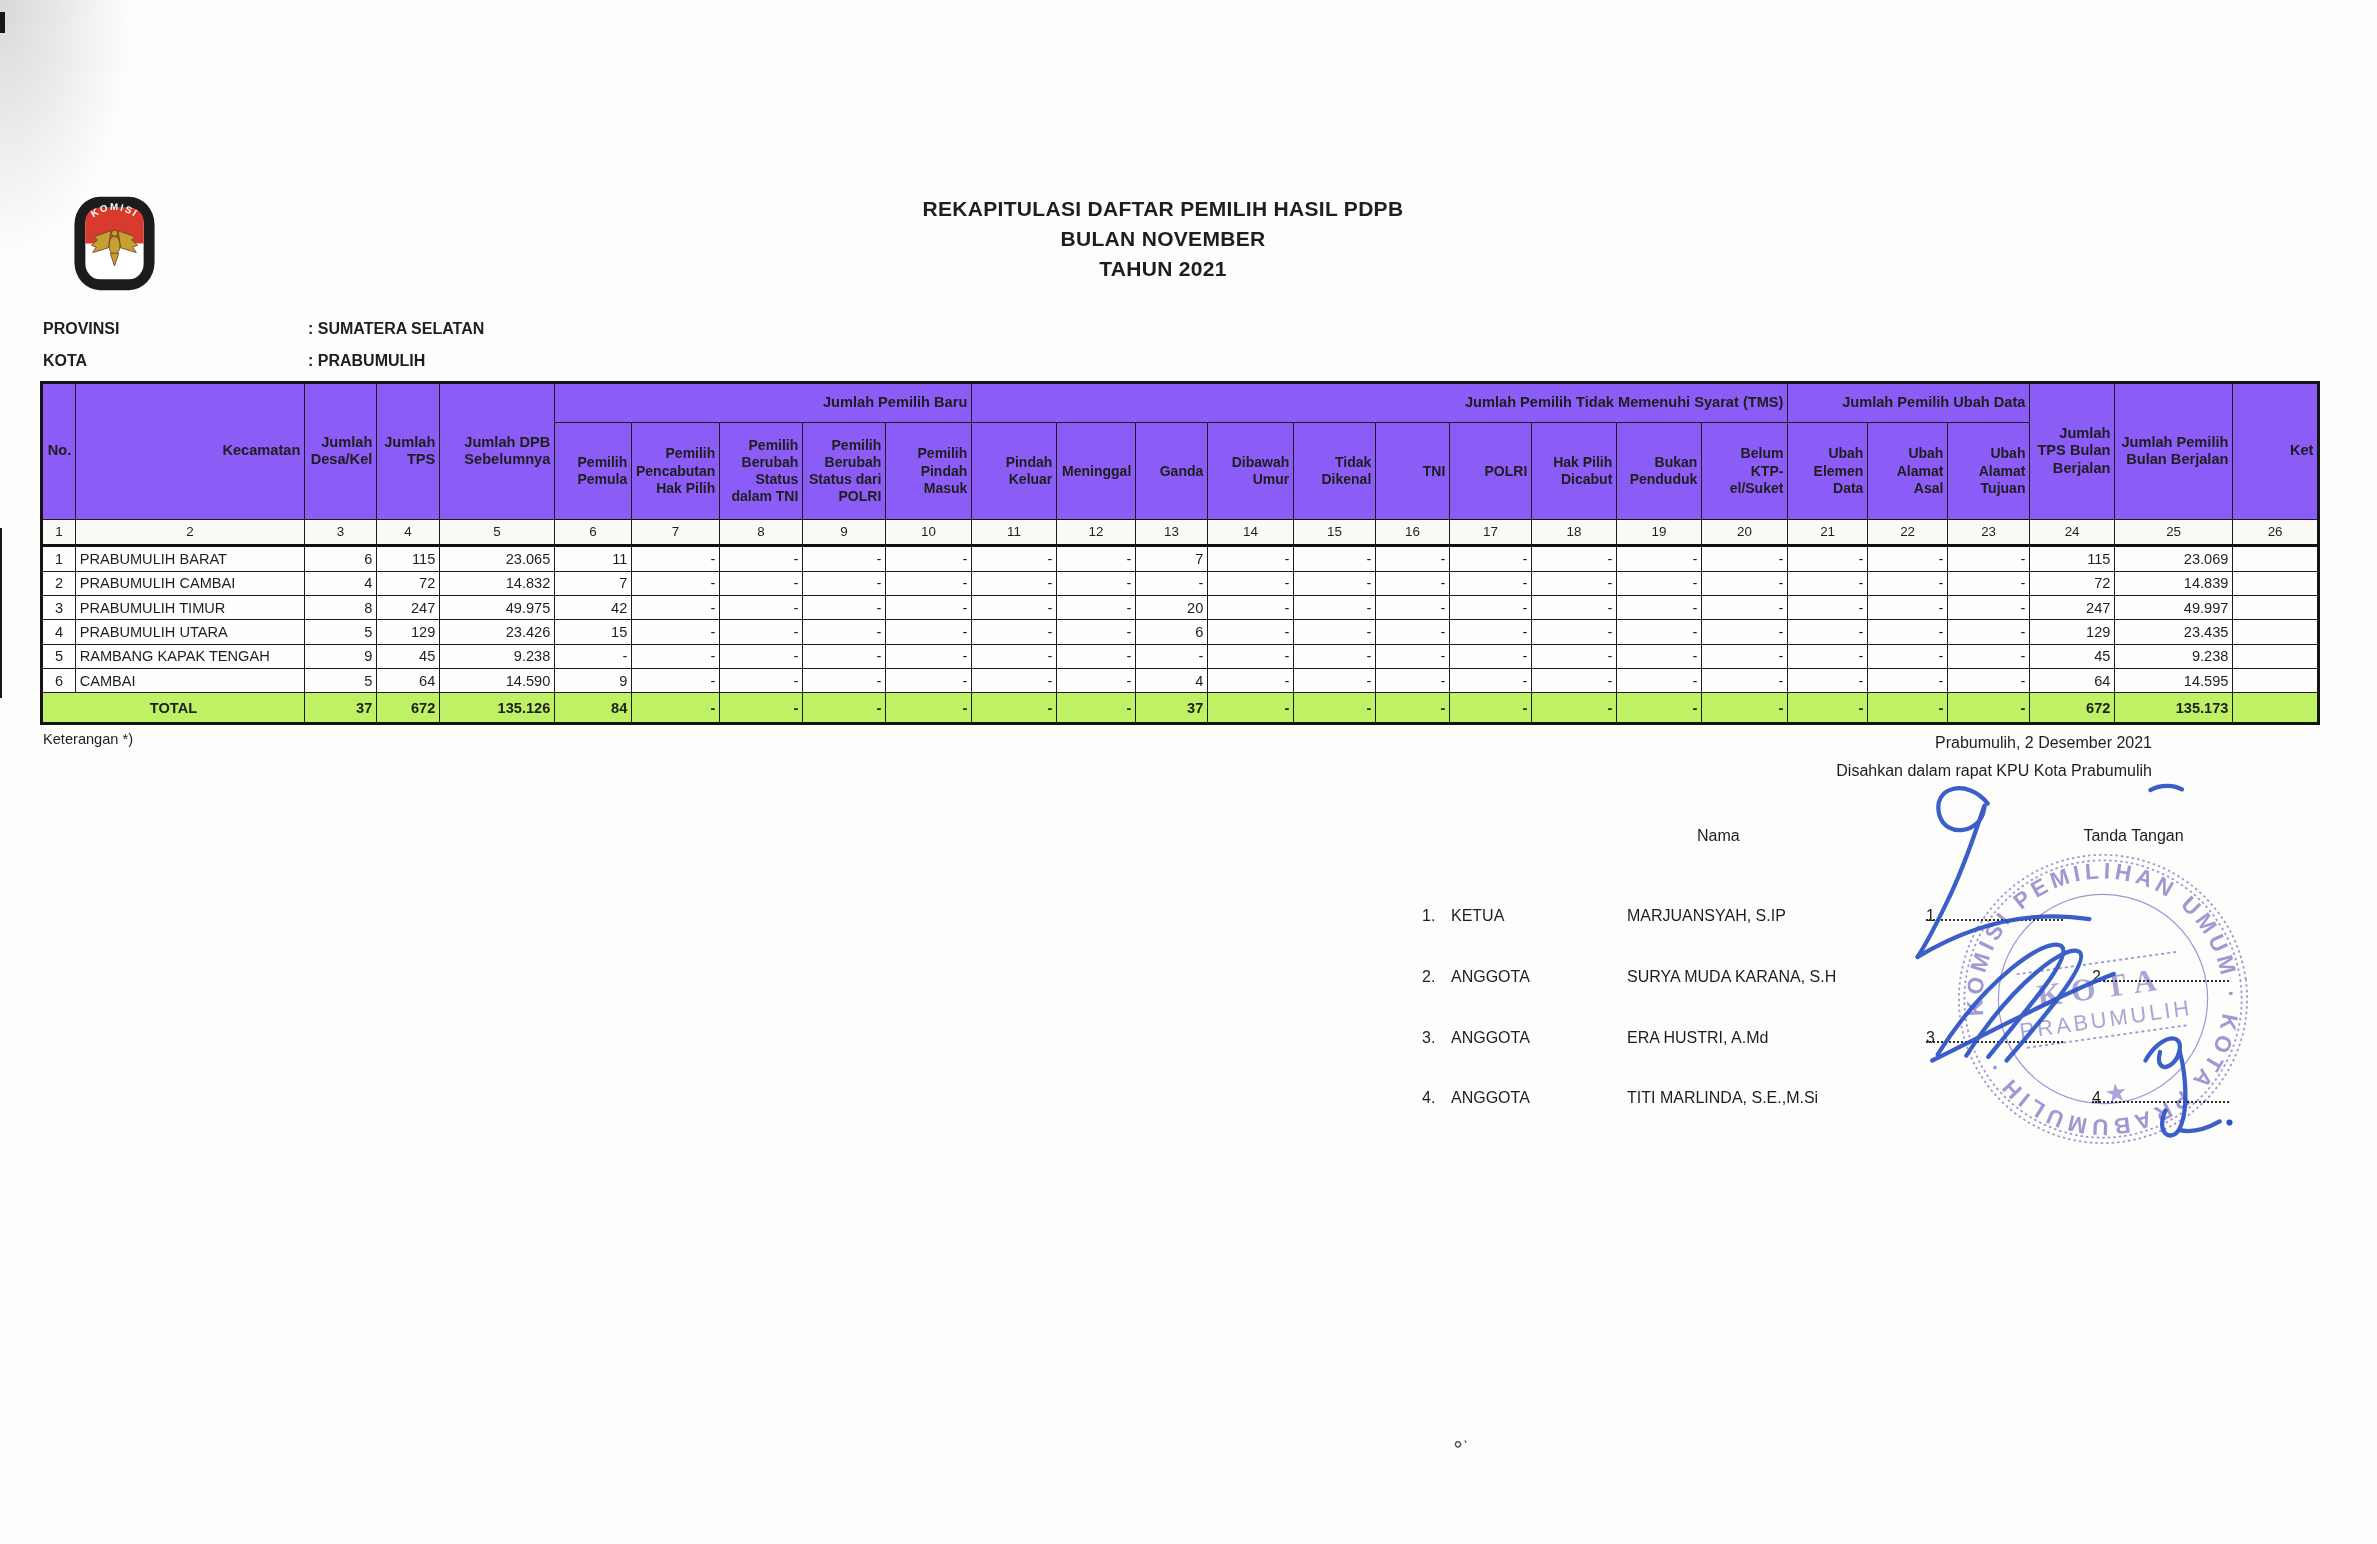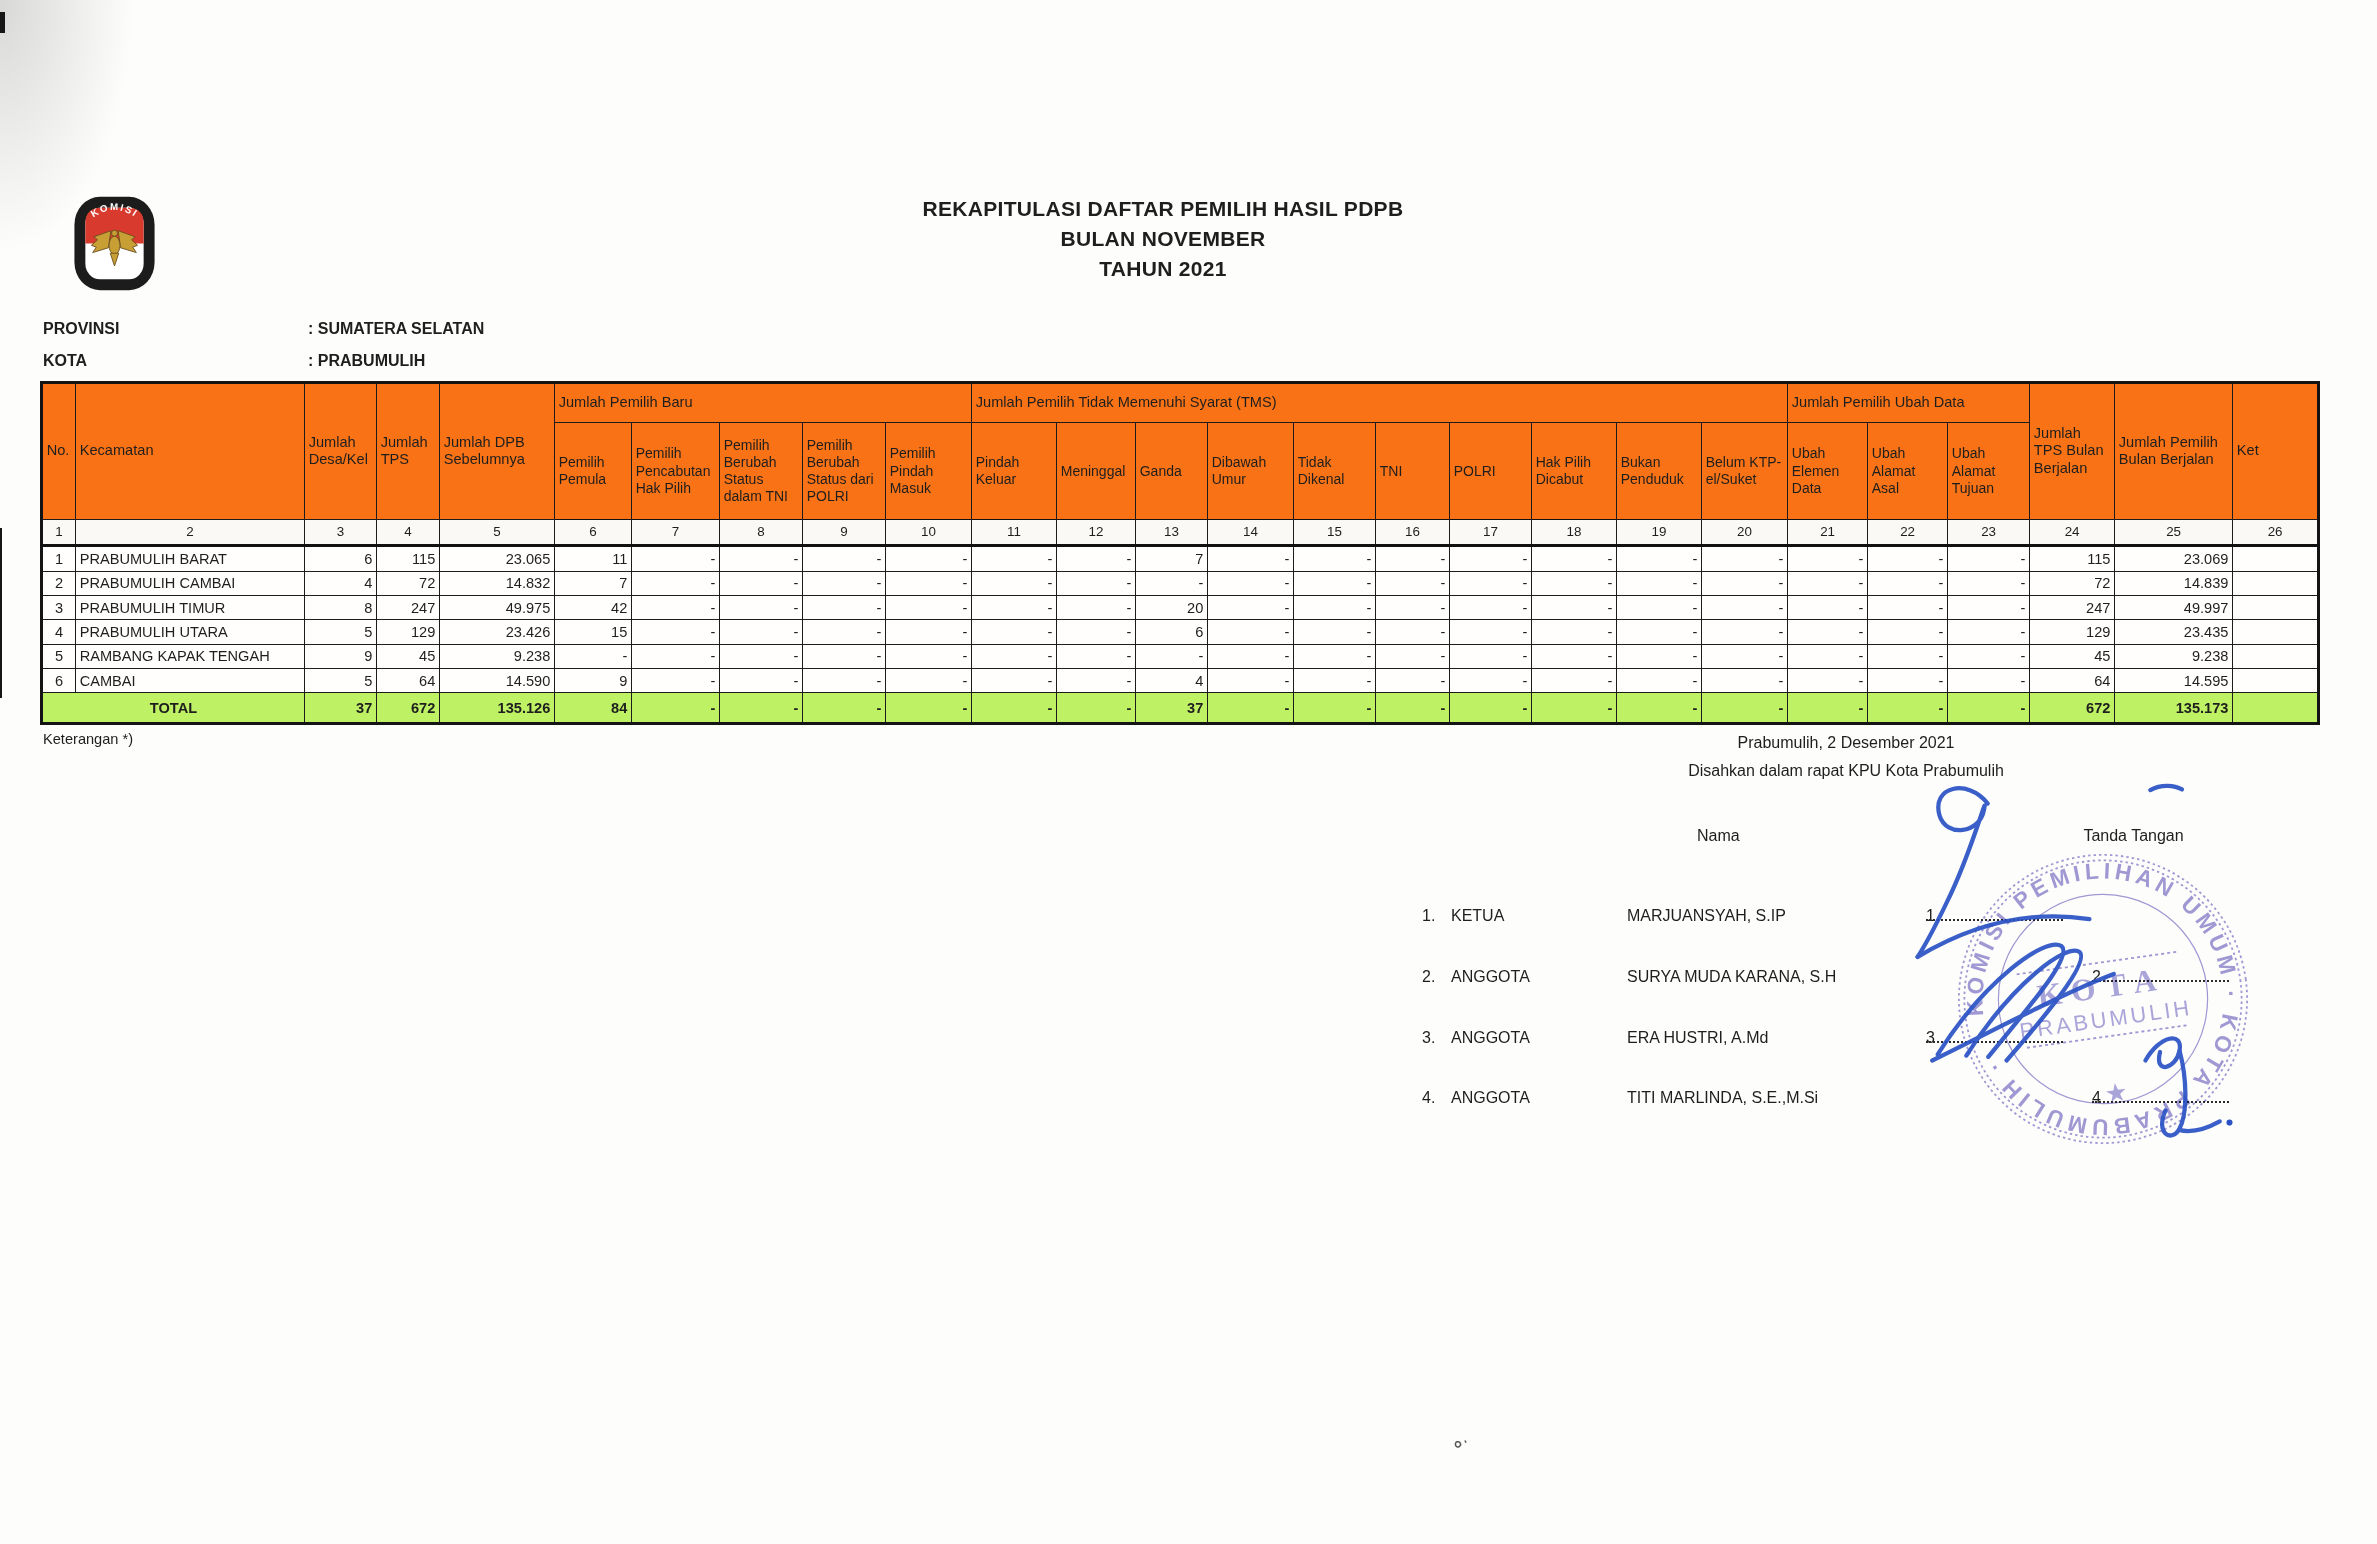--- a/index.html
+++ b/index.html
@@ -12,32 +12,32 @@
   .logo{position:absolute;left:72px;top:194px;width:85px;height:99px;}
   .title{position:absolute;left:761px;top:194px;width:804px;text-align:center;
          font-size:21px;font-weight:bold;line-height:30px;letter-spacing:0.3px;}
   .meta{position:absolute;left:43px;top:313px;font-size:16px;font-weight:bold;line-height:32px;}
   .meta-row{position:relative;height:32px;}
   .meta-val{position:absolute;left:265px;top:0;white-space:nowrap;}
   
   .tblwrap{position:absolute;left:40px;top:381px;}
   table.doc{border-collapse:collapse;table-layout:fixed;width:2273px;border:3px solid #141414;}
   table.doc th,table.doc td{border:1.2px solid #1c1c1c;overflow:hidden;padding:1.2px 3.7px;}
-  thead th{background:#f97316;font-weight:normal;font-size:14px;line-height:1.22;
-           text-align:left;vertical-align:middle;}
+  thead th{background:#8b5cf6;font-weight:bold;font-size:14px;line-height:1.22;
+           text-align:right;vertical-align:middle;}
   tr.r-group th{height:36px;font-size:14.6px;}
   tr.r-sub th{height:93px;border-bottom:1.8px solid #111;}
   tr.r-num td{height:22px;background:#faf9f6;text-align:center;font-size:13.4px;
               border-bottom:3px solid #111;}
   tbody td{height:21px;font-size:14.6px;background:#fffefd;white-space:nowrap;}
   td.c{text-align:center;} td.l{text-align:left;padding-left:6px;} td.r{text-align:right;padding-right:6px;}
   tr.total td{height:26px;background:#bef264;font-weight:bold;border-top:1.8px solid #111;}
   
   .footnote{position:absolute;left:43px;top:731px;font-size:14.6px;}
-  .signoff-head{position:absolute;left:1540px;top:729px;width:612px;text-align:center;
+  .signoff-head{position:absolute;left:1540px;top:729px;width:612px;text-align:right;
                 font-size:16px;line-height:28px;}
   .colhead{position:absolute;top:827px;font-size:16px;}
   .colhead.nama{left:1697px;} .colhead.ttd{left:2033px;width:201px;text-align:center;}
   .signer{position:absolute;left:1422px;width:883px;height:25.6px;font-size:16px;}
   .signer span{position:absolute;top:0;white-space:nowrap;}
   .s-no{left:0;} .s-role{left:29px;} .s-name{left:205px;}
   .sigline{position:absolute;font-size:16px;white-space:nowrap;}
   .dots{display:inline-block;width:137px;height:12px;border-bottom:2.4px dotted #2b2b2b;}
   .stamp{position:absolute;left:1951px;top:847px;width:304px;height:304px;
          opacity:.82;mix-blend-mode:multiply;transform:rotate(-8deg);pointer-events:none;}

